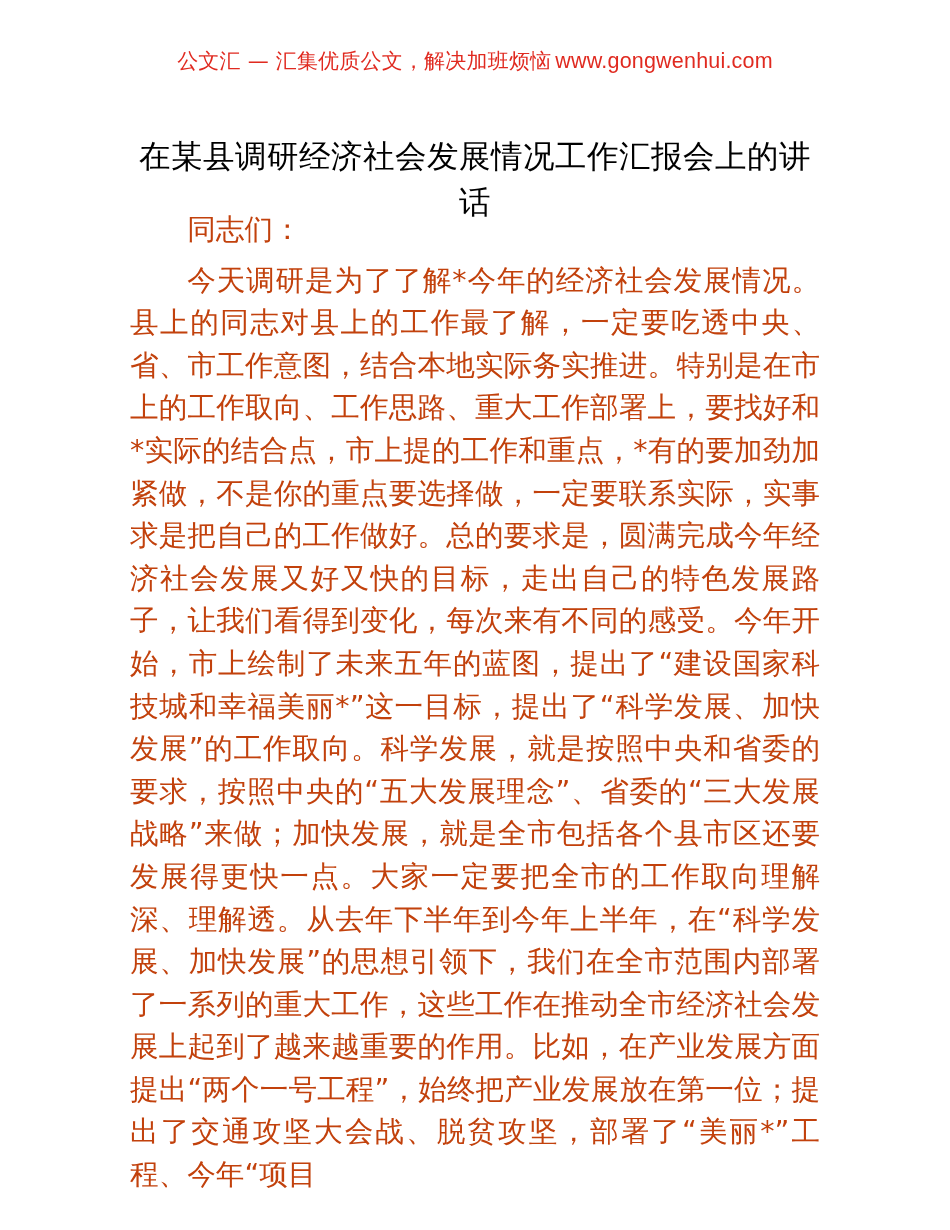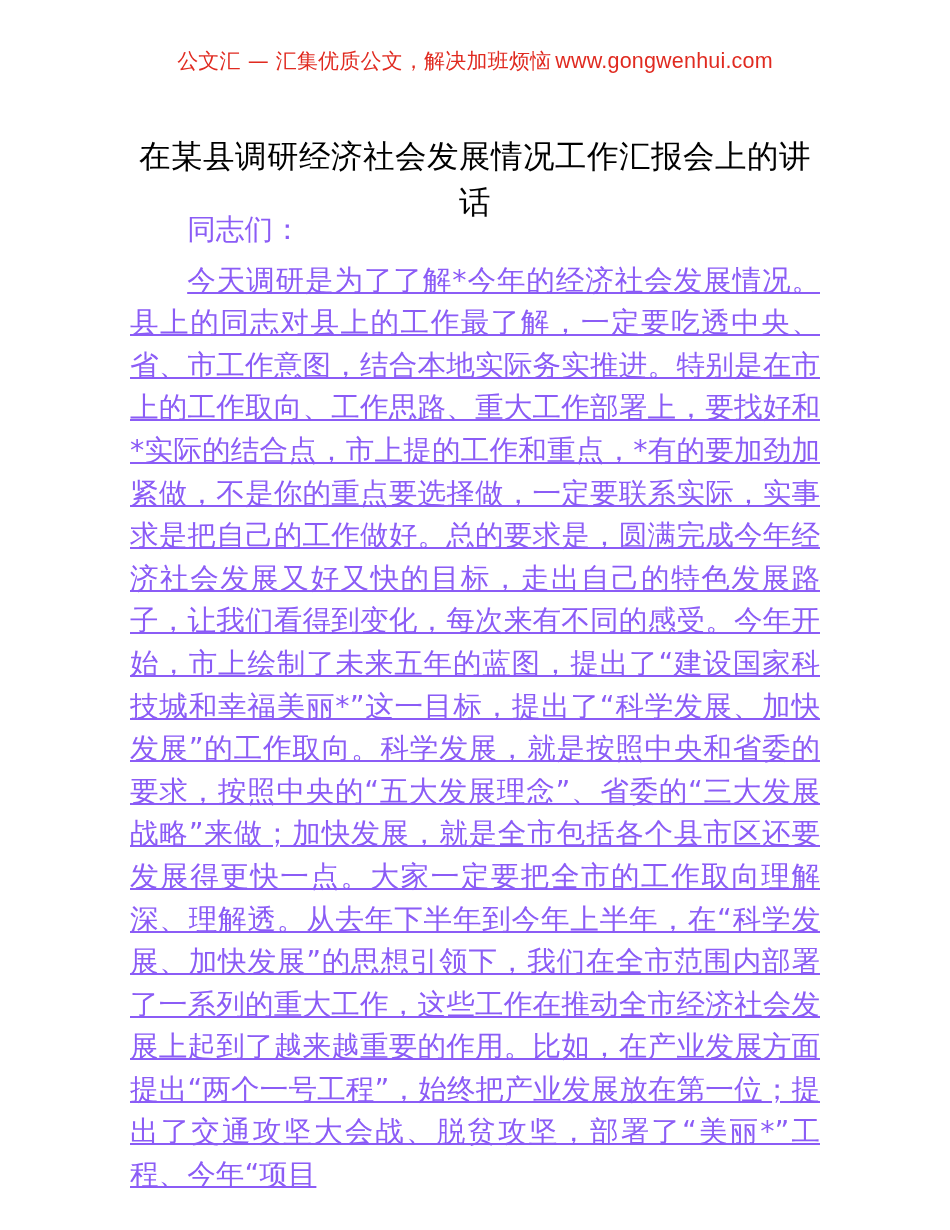--- a/index.html
+++ b/index.html
@@ -67,30 +67,29 @@
   }
   .para {
     font-family: "DejaVu Sans", "Liberation Sans", sans-serif;
     font-size: 28.6px;
     line-height: 42.6px;
     text-align: justify;
     text-justify: inter-ideograph;
     text-indent: 2em;
     margin: 0;
     letter-spacing: 0px;
-    color: #8b5cf6;
+    color: #c2410c;
     word-break: break-all;
   }
   .para.greeting {
     text-indent: 2em;
     margin-bottom: 8px;
   }
   .para.flow {
     margin-top: 0;
-    text-decoration: underline;
   }
 </style>
 </head>
 <body>
 
 <div class="page" style="background: rgb(255, 255, 255);">
 
   <div class="watermark" style="color: rgb(224, 42, 32);">
     <span class="wm-cn">公文汇 — 汇集优质公文，解决加班烦恼</span><span class="wm-url">www.gongwenhui.com</span>
   </div>

